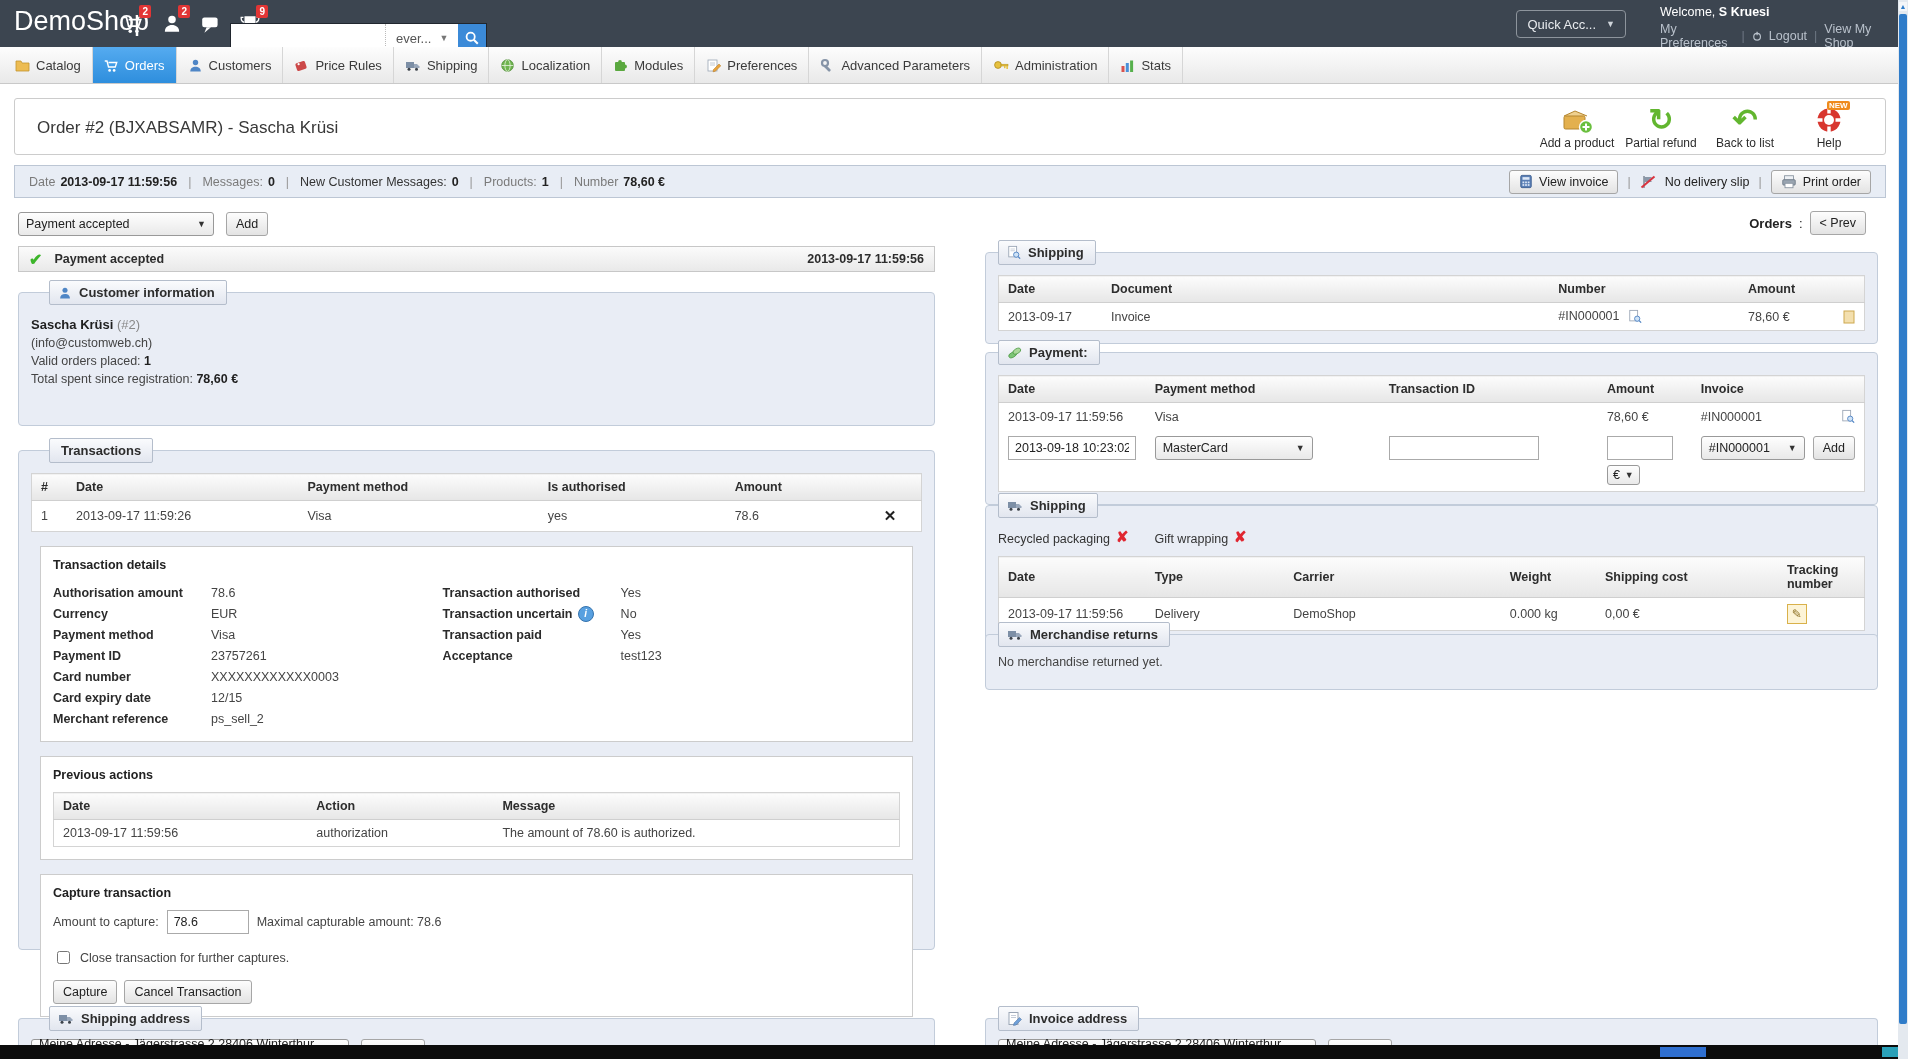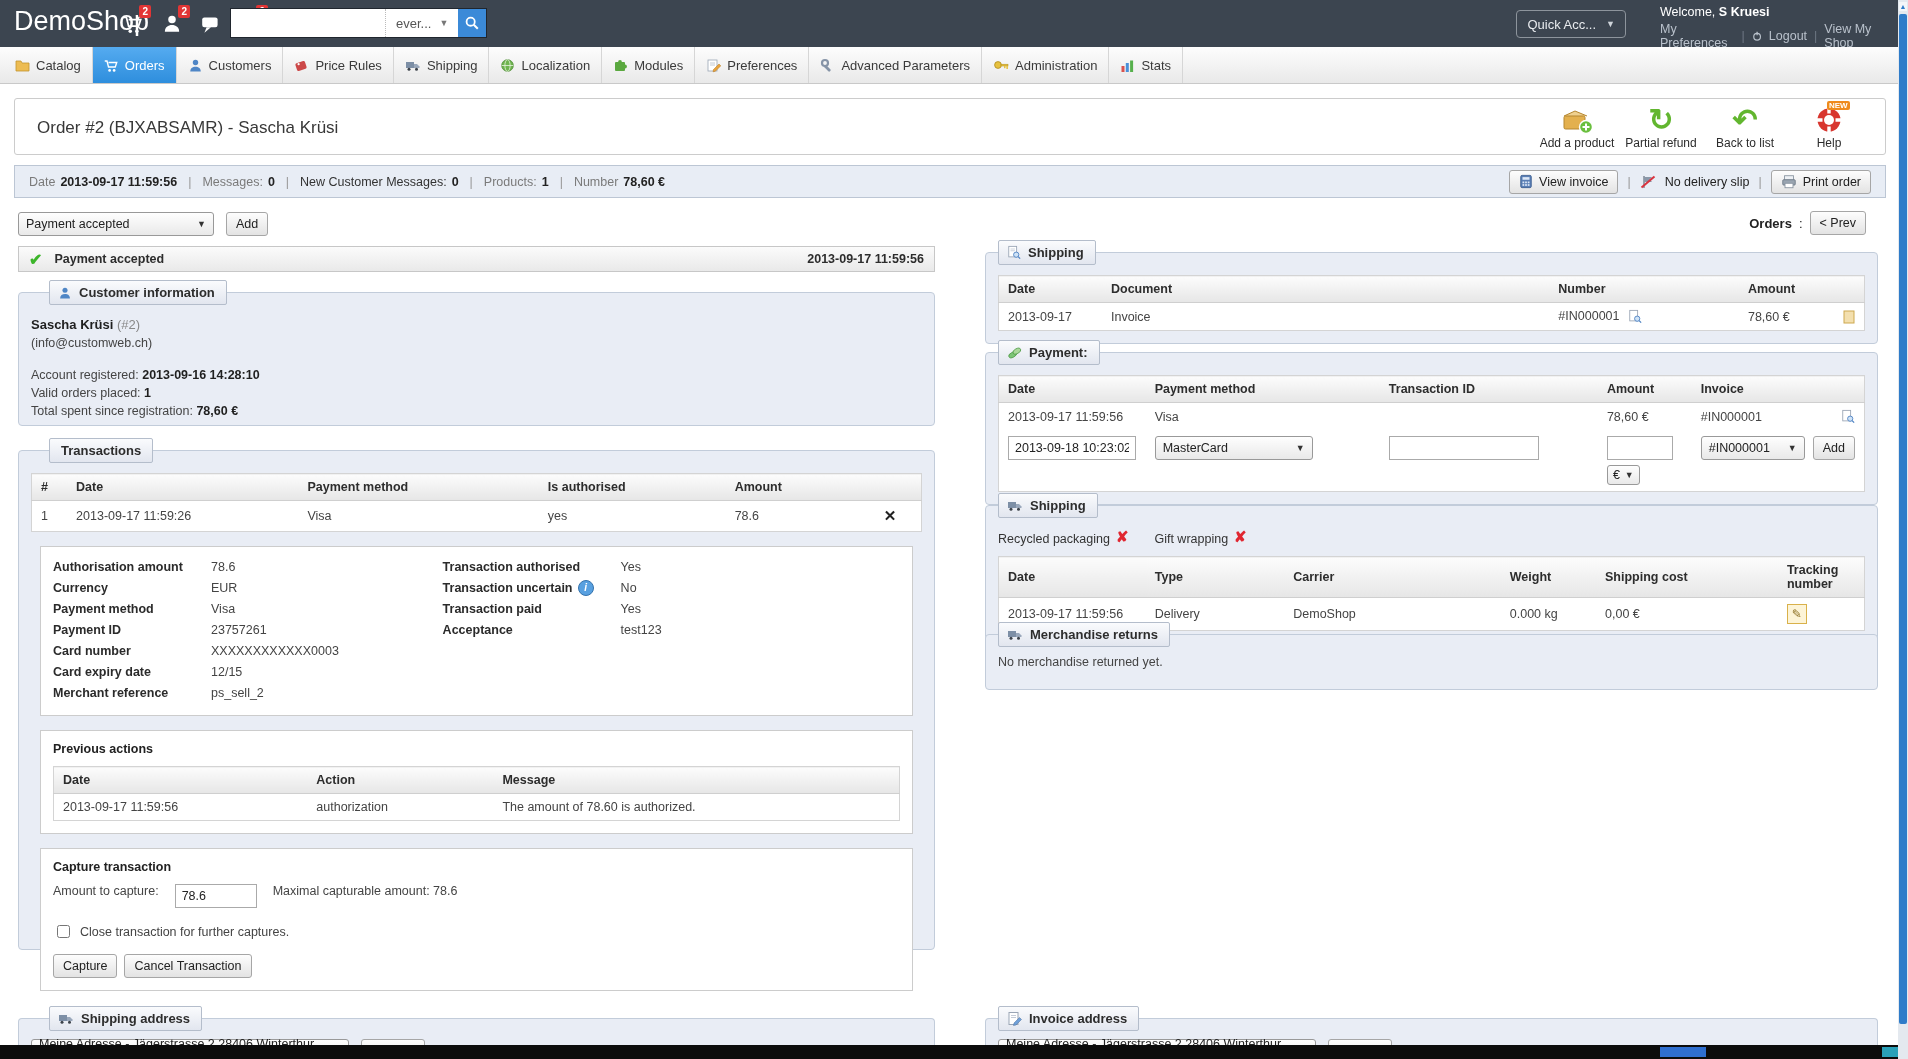--- a/index.html
+++ b/index.html
@@ -5,21 +5,21 @@
   html,body{margin:0;padding:0;background:#fff;}
   #app{position:relative;width:1908px;height:1059px;background:#fff;overflow:hidden;
        font-family:"Liberation Sans",sans-serif;color:#333;}
   
   .topbar{position:absolute;left:0;top:0;width:100%;height:47px;background:#3c4550;}
   .logo{position:absolute;left:14px;top:6px;font-size:27px;color:#fff;}
   .tb-icons{position:absolute;left:122px;top:13px;display:flex;gap:17px;}
   .tb-ic{position:relative;width:22px;height:22px;}
   .badge{position:absolute;top:-8px;right:-7px;background:#e23535;color:#fff;font-size:10px;
          font-weight:bold;padding:1px 3px;border-radius:2px;line-height:11px;}
-  .searchwrap{position:absolute;left:230px;top:8px;display:flex;height:28px;background:#fff;
+  .searchwrap{position:absolute;left:230px;top:23px;display:flex;height:28px;background:#fff;
               border:1px solid #20262e;align-items:stretch;}
   .searchwrap input{border:none;outline:none;width:138px;padding:0 8px;font-size:13px;font-family:inherit;}
   .scope{display:flex;align-items:center;gap:8px;padding:0 10px;border-left:1px dotted #bbb;
          color:#555;font-size:13px;cursor:pointer;}
   .scope .arr{font-size:9px;color:#777;}
   .searchbtn{width:28px;background:#3b8ad8;display:flex;align-items:center;justify-content:center;cursor:pointer;}
   .quickbtn{position:absolute;right:282px;top:10px;height:26px;display:inline-flex;align-items:center;gap:10px;
             padding:0 10px;border:1px solid #8d949c;border-radius:4px;color:#e8ebee;font-size:13px;cursor:pointer;}
   .tb-right{position:absolute;right:16px;top:5px;text-align:left;width:232px;}
   .welcome{font-size:12.5px;color:#fff;}
@@ -91,21 +91,21 @@
   .cust-line b{color:#1f1f1f;}
   .innerbox{margin:14px 9px 0;background:#fff;border:1px solid #ccc;padding:9px 12px 12px;}
   .boxtitle{font-weight:bold;font-size:12.5px;color:#222;margin:2px 0 10px;}
   .dcols{display:flex;}
   .dcol-l{width:46%;}
   .dcol-r{width:54%;}
   .drow{display:flex;align-items:center;height:21px;font-size:12.5px;}
   .dlabel{width:158px;font-weight:bold;color:#2b2b2b;}
   .dlabel2{width:178px;font-weight:bold;color:#2b2b2b;display:flex;align-items:center;gap:5px;}
   .dval{color:#444;}
-  .cap-row{display:flex;gap:16px;font-size:12.5px;color:#444;margin-top:4px;}
+  .cap-row{display:flex;align-items:center;gap:8px;font-size:12.5px;color:#444;margin-top:4px;}
   .chk-row{display:flex;align-items:center;gap:7px;font-size:12.5px;color:#444;margin-top:14px;}
   .btn-row{display:flex;gap:7px;margin-top:13px;}
   .xclose{font-size:15px;color:#222;cursor:pointer;font-weight:bold;}
   
   .right-col{position:absolute;left:985px;top:252px;width:893px;}
   .rpanel{position:relative;margin:0;}
   .right-col .leg{left:12px;}
   .ship-opts{display:flex;align-items:center;gap:26px;font-size:12.5px;color:#333;margin:2px 0 10px;}
   .ship-opt{display:flex;align-items:flex-end;gap:6px;}
   .redx{color:#e02630;font-size:15px;font-weight:bold;}
@@ -413,24 +413,20 @@
             <circle cx="10" cy="6" r="3.6" fill="#4f86c6"></circle>
             <path d="M3 18c0-4.5 3-6.5 7-6.5s7 2 7 6.5z" fill="#4f86c6"></path>
           </svg>
         <span>Customer information</span>
       </div>
       <div class="cust-name" data-interactable="false">
         <b data-interactable="true">Sascha Krüsi</b>
         <span class="cust-num" data-interactable="false">(#2)</span>
       </div>
       <div class="cust-line" data-interactable="true">(info@customweb.ch)</div>
-      <div class="cust-line" style="margin-top:18px;" data-interactable="false">
-        <span>Account registered:</span>
-        <b>2013-09-16 14:28:10</b>
-      </div>
       <div class="cust-line" data-interactable="false">
         <span>Valid orders placed:</span>
         <b>1</b>
       </div>
       <div class="cust-line" data-interactable="false">
         <span>Total spent since registration:</span>
         <b>78,60 €</b>
       </div>
     </div>
 
@@ -454,20 +450,21 @@
           <td data-interactable="false">2013-09-17 11:59:26</td>
           <td data-interactable="false">Visa</td>
           <td data-interactable="false">yes</td>
           <td data-interactable="false">78.6</td>
           <td style="text-align:center;"><span class="xclose" data-interactable="true">✕</span></td>
         </tr>
       </tbody>
         </table>
 
       <div class="innerbox" data-interactable="false">
+        <div class="boxtitle" data-interactable="false">Transaction details</div>
         <div class="dcols">
           <div class="dcol-l" data-interactable="false">
             <div class="drow">
                 <span class="dlabel" data-interactable="false">Authorisation amount</span>
                 <span class="dval" data-interactable="false">78.6</span>
               </div>
             <div class="drow">
                 <span class="dlabel" data-interactable="false">Currency</span>
                 <span class="dval" data-interactable="false">EUR</span>
               </div>

